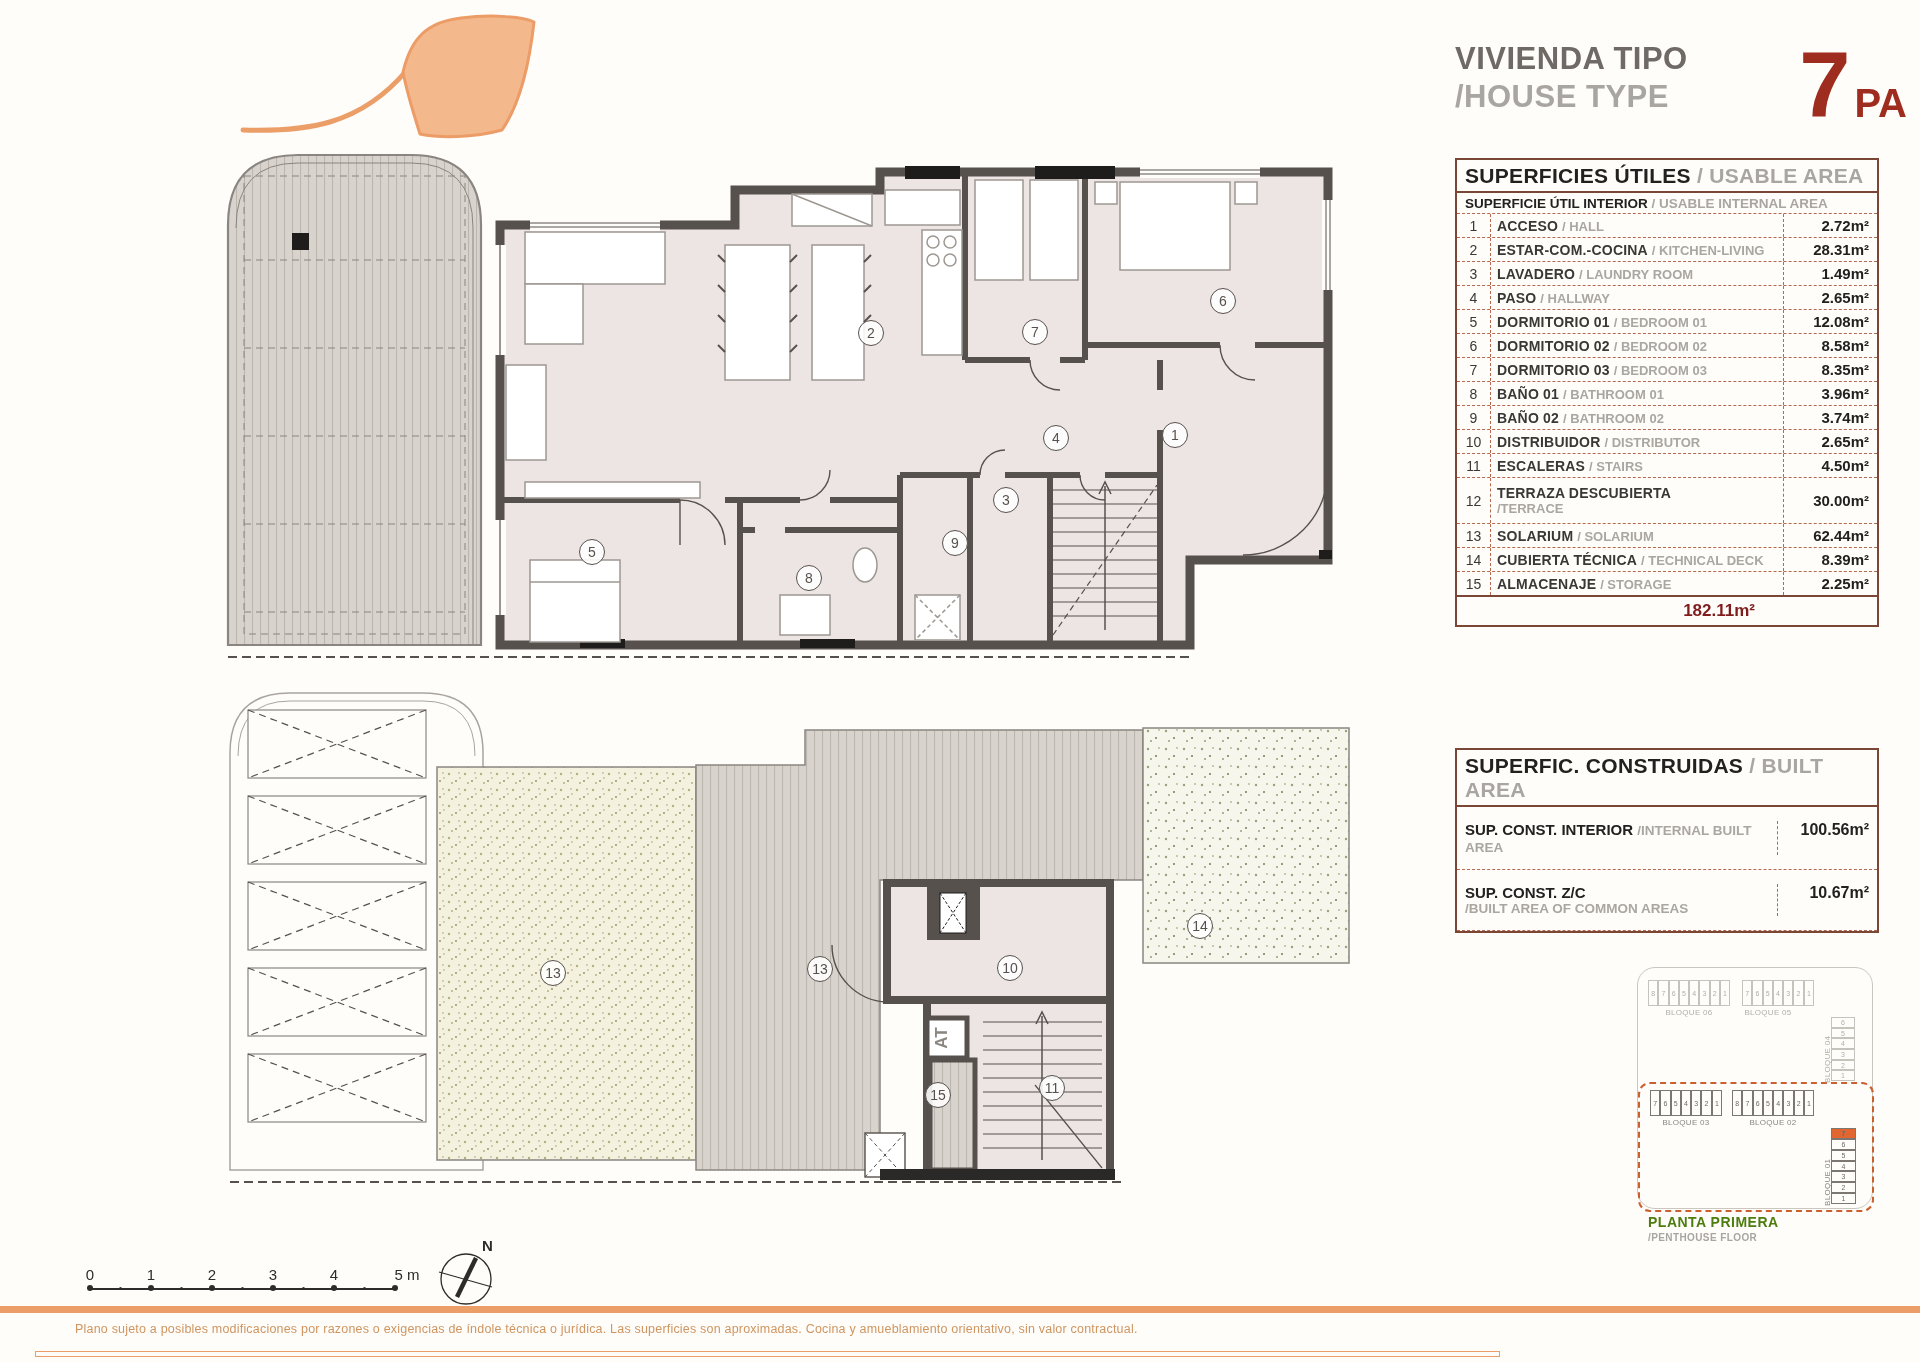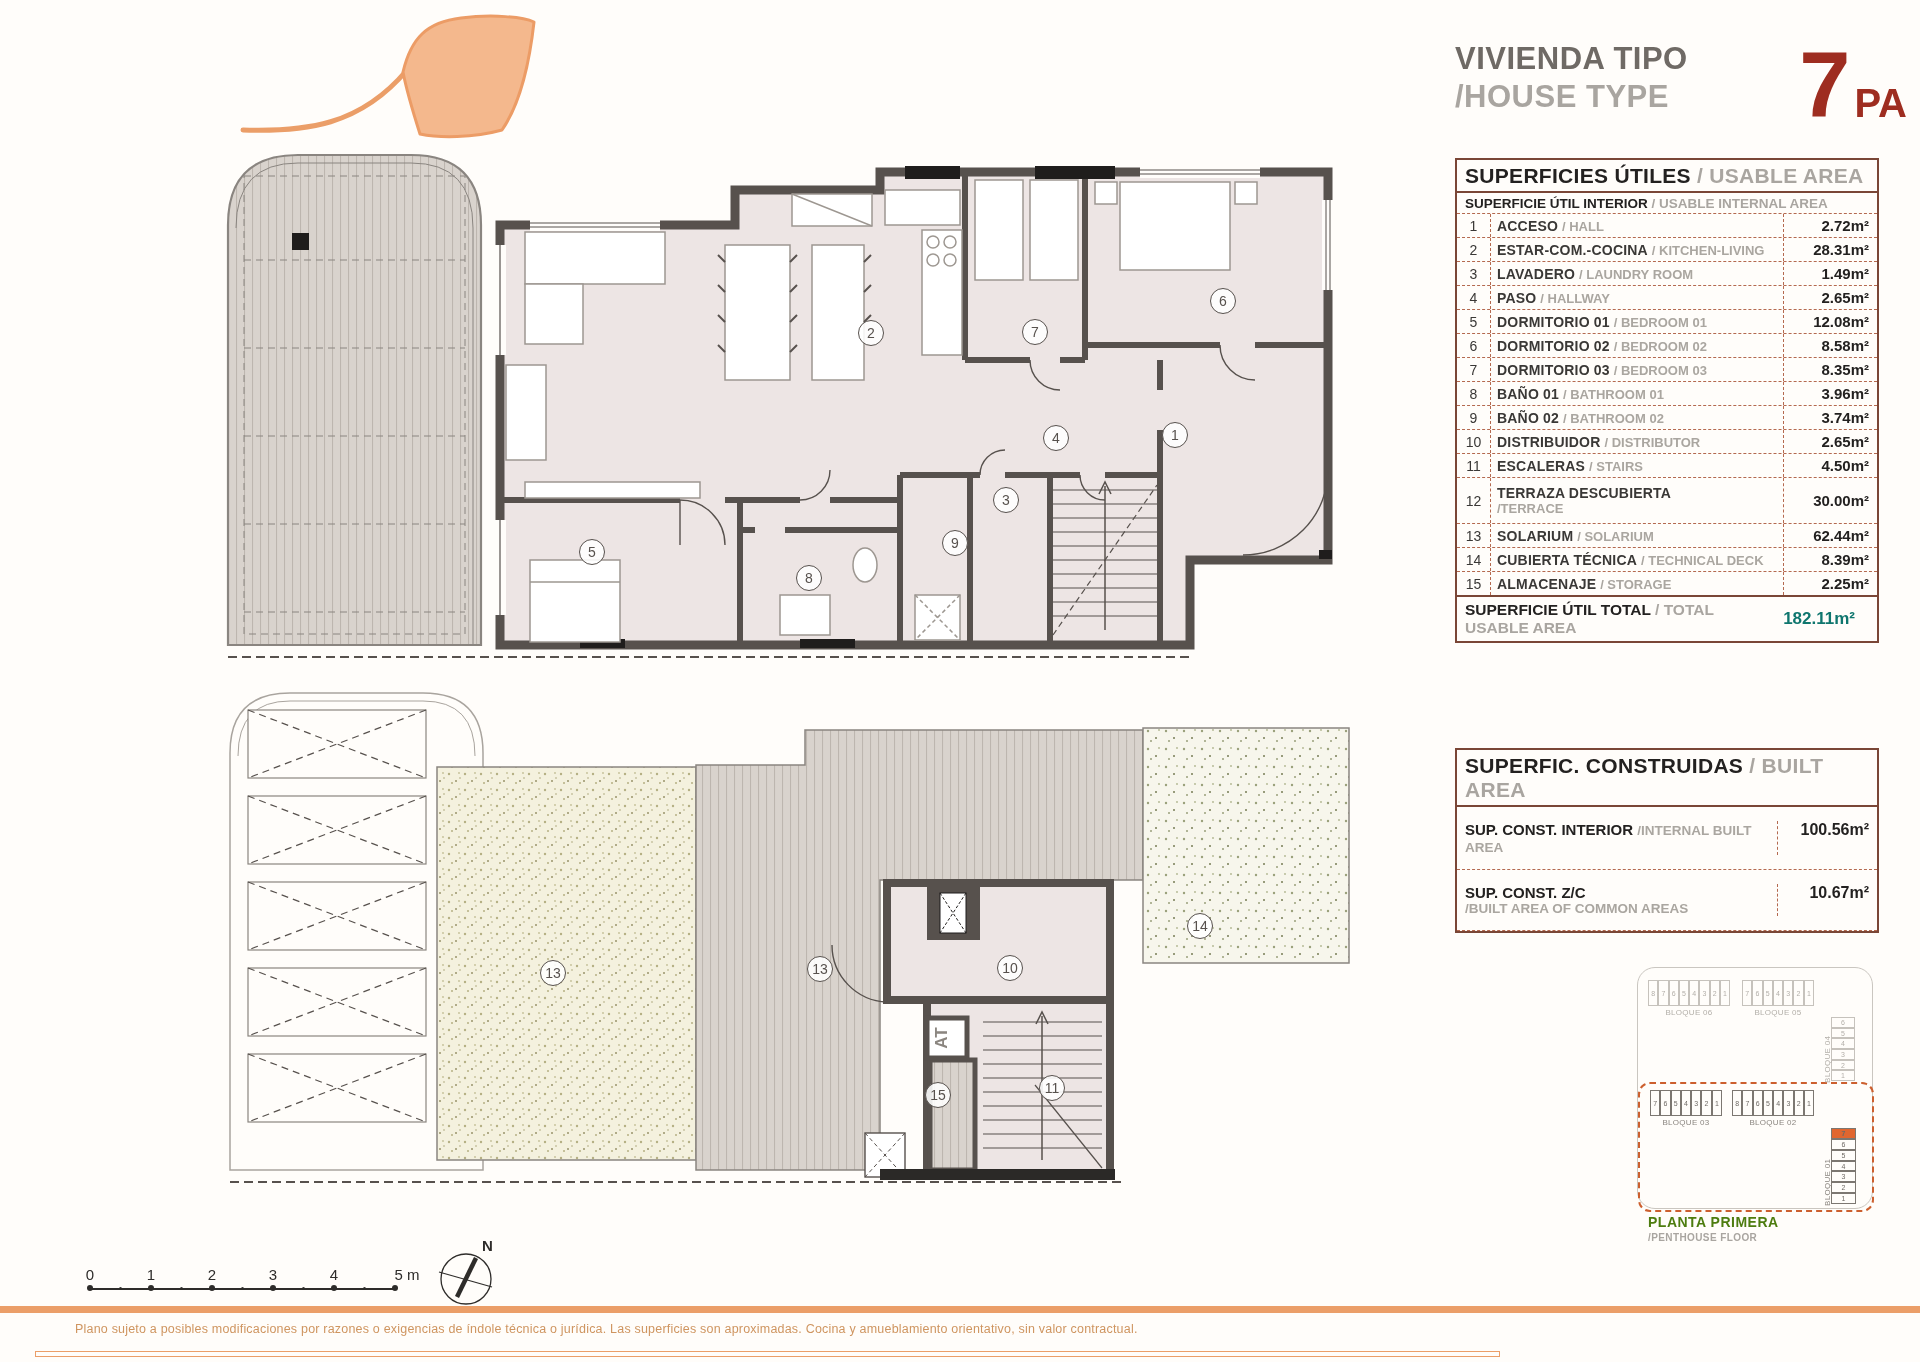--- a/index.html
+++ b/index.html
@@ -30,21 +30,21 @@
   .tnum{text-align:center;font-size:14px;color:#3a3836;border-right:1px dashed #b4694f;align-self:stretch;display:flex;align-items:center;justify-content:center;}
   .tname{padding:1px 6px;font-size:14px;}
   .tname .es{color:#3a3836;font-weight:bold;letter-spacing:.2px;}
   .tname .en{color:#aaa6a0;font-weight:bold;font-size:13px;}
   .tname .en.block{display:block;}
   .tval{text-align:right;padding:1px 8px 1px 2px;font-weight:bold;font-size:15px;color:#232120;border-left:1px dashed #b4694f;align-self:stretch;display:flex;align-items:center;justify-content:flex-end;}
   .t-total{display:grid;grid-template-columns:1fr 100px;border-top:2px solid #7a4636;padding:4px 0;align-items:center;}
   .t-total .tt-name{padding:0 8px;font-size:15.5px;font-weight:bold;}
   .t-total .tt-name .es{color:#232120;}
   .t-total .tt-name .en{color:#a9a5a0;}
-  .t-total .tt-val{text-align:right;font-weight:bold;font-size:17px;padding-right:22px;color:#0f766e;}
+  .t-total .tt-val{text-align:right;font-weight:bold;font-size:17px;padding-right:22px;color:#7f1d1d;}
   
   .brow{display:grid;grid-template-columns:1fr 100px;border-bottom:1px dashed #b4694f;padding:14px 0;}
   .brow.solid{border-bottom:none;border-top:2px solid #7a4636;}
   .brow .bname{padding:0 8px;font-size:15px;}
   .brow .bname .es{color:#232120;font-weight:bold;}
   .brow .bname .en{color:#aaa6a0;font-weight:bold;font-size:13.5px;}
   .brow .bname .en.block{display:block;}
   .brow .bval{text-align:right;font-weight:bold;font-size:16px;padding:0 8px 0 0;color:#232120;border-left:1px dashed #b4694f;}
   .brow.solid .bval{border-left:none;}
 
@@ -180,24 +180,20 @@
         <span class="tname"><span class="es">CUBIERTA TÉCNICA</span> <span class="en">/ TECHNICAL DECK</span></span>
         <span class="tval">8.39m²</span>
       </div>
       <div class="trow">
         <span class="tnum">15</span>
         <span class="tname"><span class="es">ALMACENAJE</span> <span class="en">/ STORAGE</span></span>
         <span class="tval">2.25m²</span>
       </div>
     </div>
   <div class="t-total">
-    <span class="tt-name">
-      <span class="es">SUPERFICIE ÚTIL TOTAL</span>
-      <span class="en">/ TOTAL USABLE AREA</span>
-    </span>
     <span class="tt-val">182.11m²</span>
   </div>
 </div>
 
 <div class="dtable" id="built-table">
   <div class="t-head">
     <span class="es">SUPERFIC. CONSTRUIDAS</span>
     <span class="en">/ BUILT AREA</span>
   </div>
   <div id="built-rows">
@@ -484,21 +480,21 @@
           <div class="bd-cell">7</div>
           <div class="bd-cell">6</div>
           <div class="bd-cell">5</div>
           <div class="bd-cell">4</div>
           <div class="bd-cell">3</div>
           <div class="bd-cell">2</div>
           <div class="bd-cell">1</div>
         </div>
         <div class="bd-label">BLOQUE 06</div>
       </div>
-      <div class="bd-block out" style="left: 114px; top: 18px; width: 72px;">
+      <div class="bd-block out" style="left: 114px; top: 18px; width: 52px;">
         <div class="bd-cells" style="width: 72px; height: 26px;">
           <div class="bd-cell">7</div>
           <div class="bd-cell">6</div>
           <div class="bd-cell">5</div>
           <div class="bd-cell">4</div>
           <div class="bd-cell">3</div>
           <div class="bd-cell">2</div>
           <div class="bd-cell">1</div>
         </div>
         <div class="bd-label">BLOQUE 05</div>

